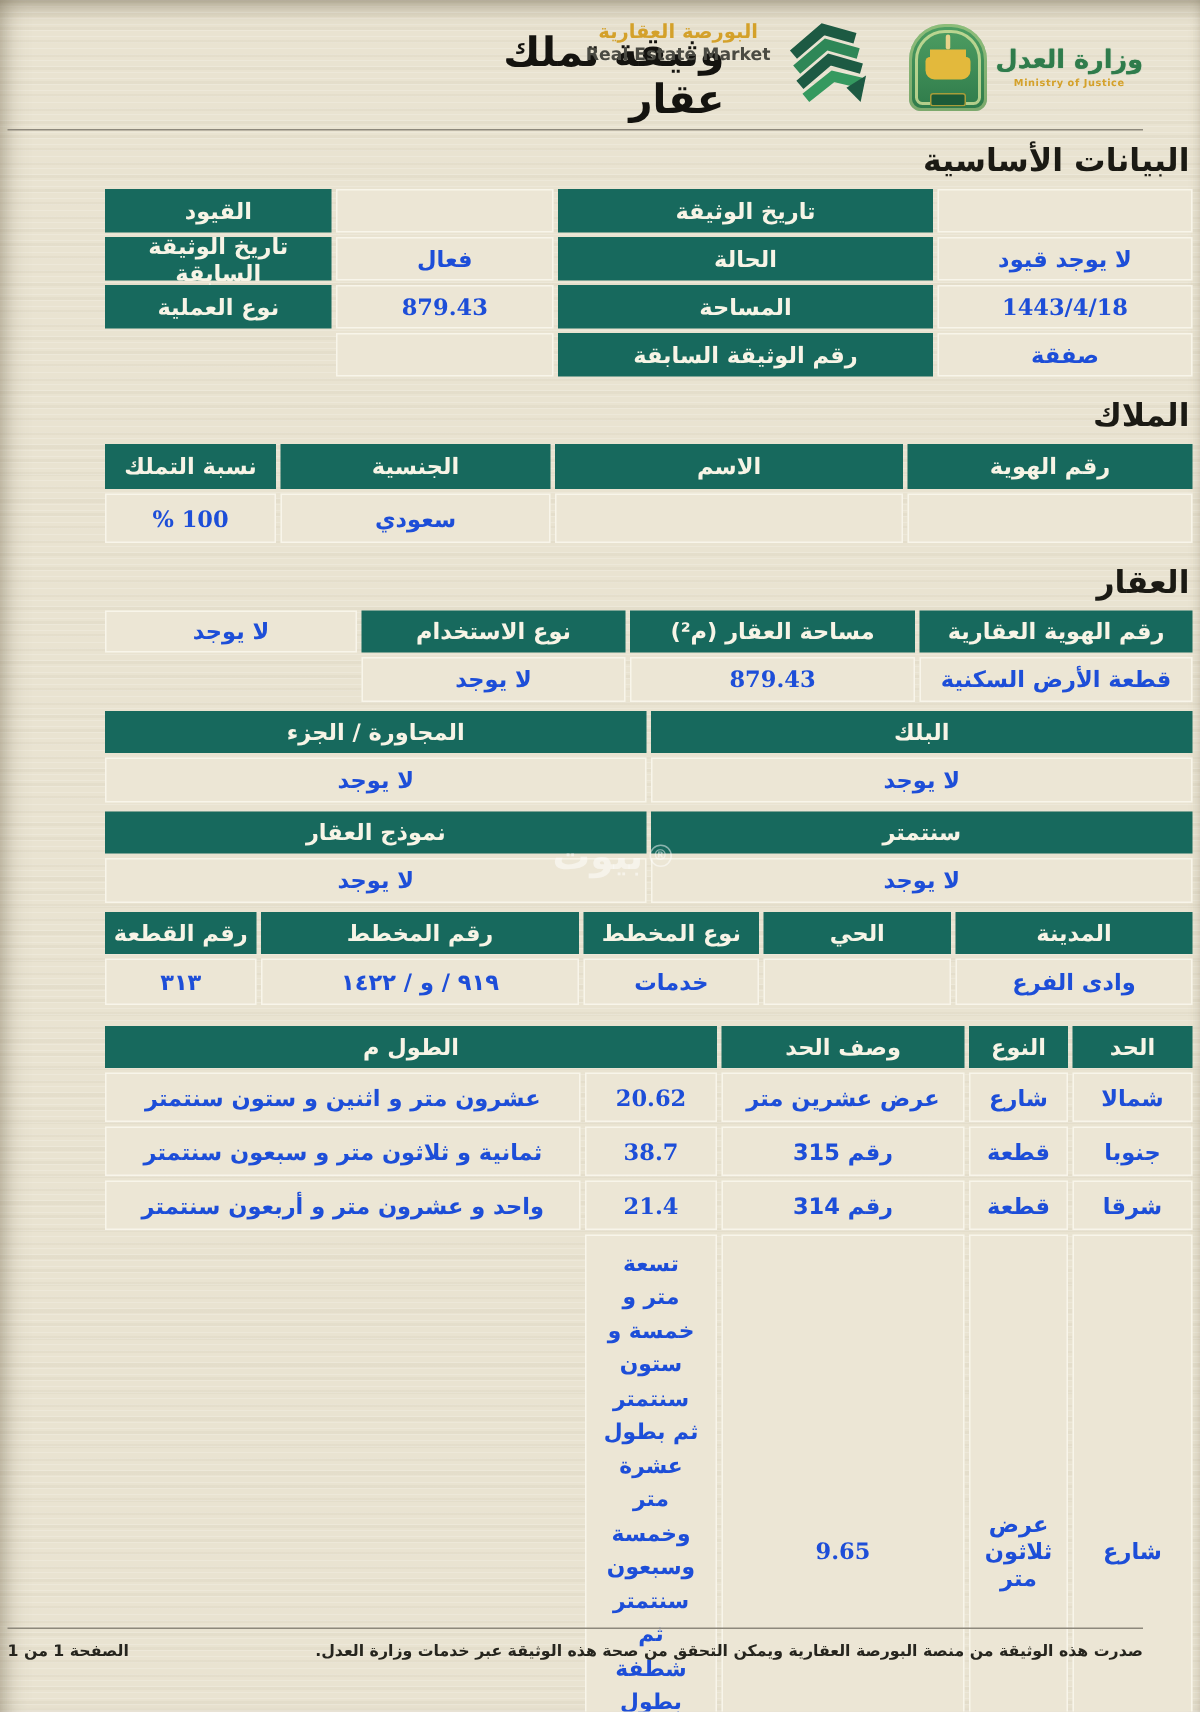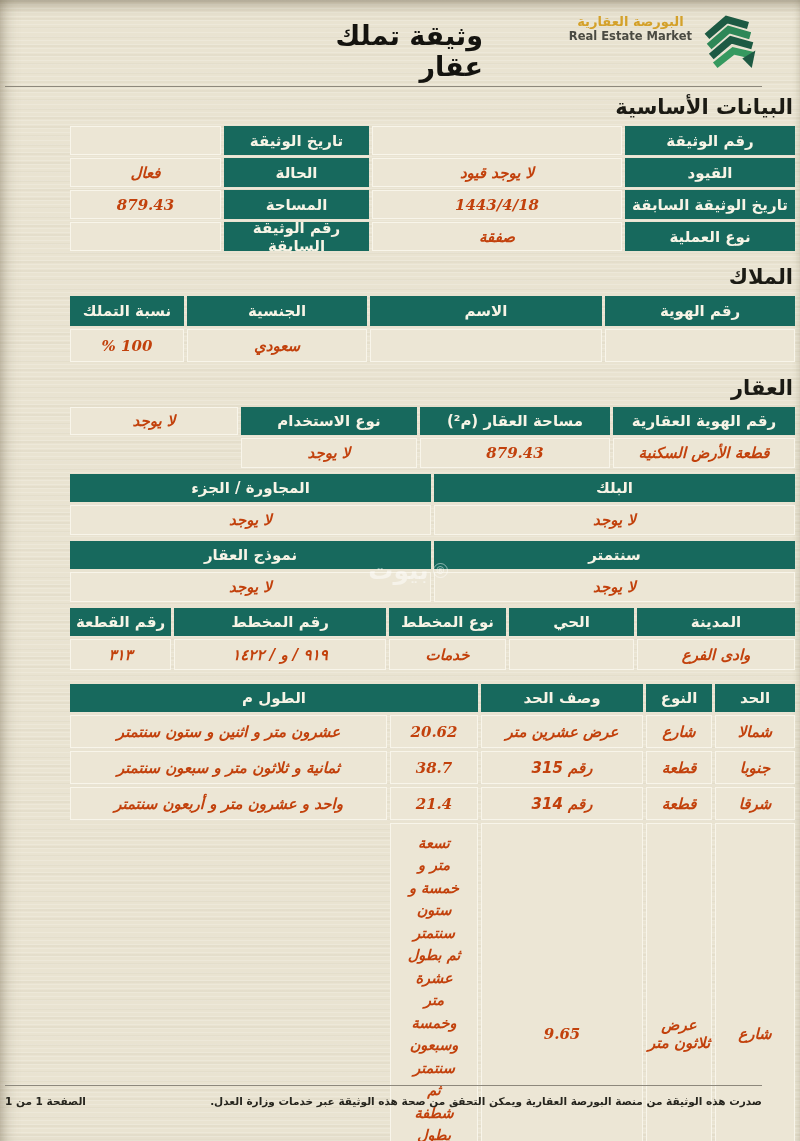--- a/index.html
+++ b/index.html
@@ -33,21 +33,21 @@
   .rem-text{display:flex;flex-direction:column;align-items:center;line-height:1.2;}
   .rem-ar{font-size:13px;font-weight:700;color:#d4a12a;}
   .rem-en{font-size:11.5px;color:#4a4a42;font-weight:700;}
   .rem-icon{width:62px;height:62px;}
   
   .content{position:absolute;top:86px;left:5px;right:0;width:795px;}
   .inner{padding:0 5px 0 65px;}
   .sec-title{font-size:21px;font-weight:700;color:#1b1a14;margin:9px 2px 7px 0;}
   .grid{display:grid;column-gap:3px;row-gap:3px;direction:rtl;}
   .hc{background:#17695d;color:#f7f4e6;font-weight:700;font-size:15px;display:flex;align-items:center;justify-content:center;text-align:center;}
-  .vc{background:#ece6d5;border:1px solid #f8f5ea;color:#c2410c;font-weight:700;font-size:15px;display:flex;align-items:center;justify-content:center;text-align:center;font-style:italic;}
+  .vc{background:#ece6d5;border:1px solid #f8f5ea;color:#1d4ed8;font-weight:700;font-size:15px;display:flex;align-items:center;justify-content:center;text-align:center;}
   .num{font-family:"DejaVu Serif","DejaVu Sans",serif;}
   .g-basic{grid-template-columns:170px 250px 145px 1fr;grid-auto-rows:29px;}
   .g-owners{grid-template-columns:190px 232px 180px 1fr;grid-template-rows:30px 33px;}
   .g-prop1{grid-template-columns:182px 190px 176px 1fr;grid-template-rows:28px 30px;margin-bottom:6px;}
   .g-prop2{grid-template-columns:1fr 1fr;grid-template-rows:28px 30px;margin-bottom:6px;}
   .g-prop4{grid-template-columns:158px 125px 117px 212px 1fr;grid-template-rows:28px 31px;}
   .g-borders{grid-template-columns:80px 66px 162px 88px 1fr;grid-template-rows:28px 33px 33px 33px auto;margin-top:14px;}
   .span2{grid-column:4 / span 2;}
   .lentext{padding:8px 28px;font-size:14.5px;line-height:1.55;}
   
@@ -57,20 +57,31 @@
   .footer{position:absolute;top:1085px;left:5px;right:38px;border-top:1px solid #8d887c;padding-top:9px;display:flex;justify-content:space-between;align-items:flex-start;font-size:10.5px;font-weight:700;color:#26251e;}
 </style>
 </head>
 <body>
 
 <div class="page">
 
   <div class="doc-header">
     <div class="doc-title">وثيقة تملك عقار</div>
     <div class="logos">
+      <div class="moj">
+        <div class="moj-text">
+          <span class="moj-ar">وزارة العدل</span>
+          <span class="moj-en">Ministry of Justice</span>
+        </div>
+        <div class="moj-emblem">
+          <div class="moj-palm"></div>
+          <div class="moj-book"></div>
+          <div class="moj-ribbon"></div>
+        </div>
+      </div>
       <div class="rem">
         <svg class="rem-icon" viewBox="0 0 60 60">
           <g transform="rotate(-12 30 30)">
             <path d="M9 17 L31 5 L50 15" fill="none" stroke="#1d5a43" stroke-width="7"></path>
             <path d="M9 27 L31 15 L50 25" fill="none" stroke="#2e8757" stroke-width="7"></path>
             <path d="M9 37 L31 25 L50 35" fill="none" stroke="#1d5a43" stroke-width="7"></path>
             <path d="M11 46 L31 36 L48 44" fill="none" stroke="#35995f" stroke-width="7"></path>
             <path d="M38 45 L52 40 L45 56 Z" fill="#1d5a43"></path>
           </g>
         </svg>
@@ -80,21 +91,20 @@
         </div>
       </div>
     </div>
   </div>
 
   <div class="content">
     <div class="inner">
 
       <div class="sec-title">البيانات الأساسية</div>
       <div class="grid g-basic">
-        <div class="hc">رقم الوثيقة</div>
         <div class="vc"></div>
         <div class="hc">تاريخ الوثيقة</div>
         <div class="vc"></div>
 
         <div class="hc">القيود</div>
         <div class="vc">لا يوجد قيود</div>
         <div class="hc">الحالة</div>
         <div class="vc">فعال</div>
 
         <div class="hc">تاريخ الوثيقة السابقة</div>

